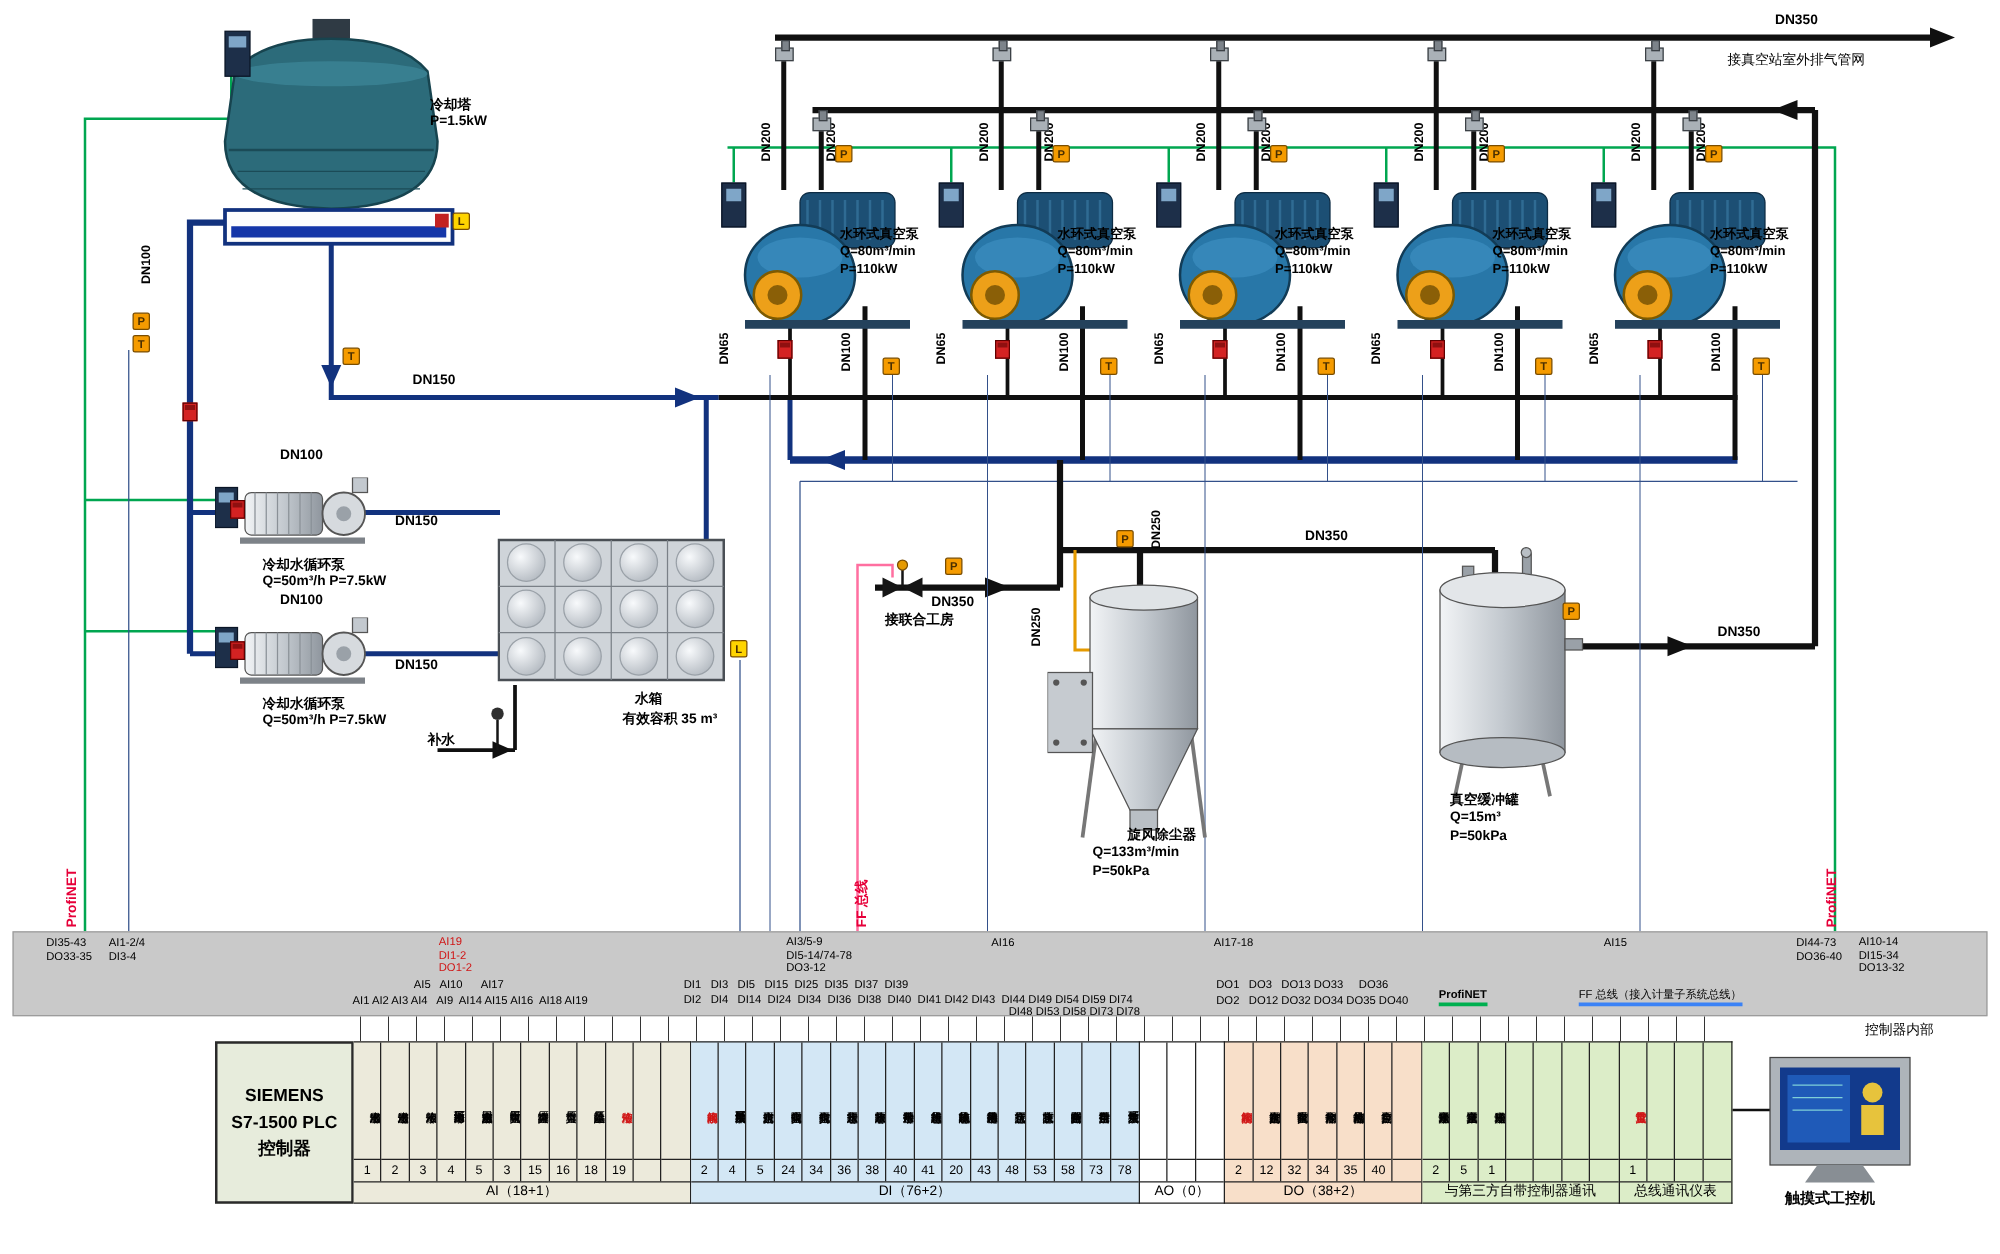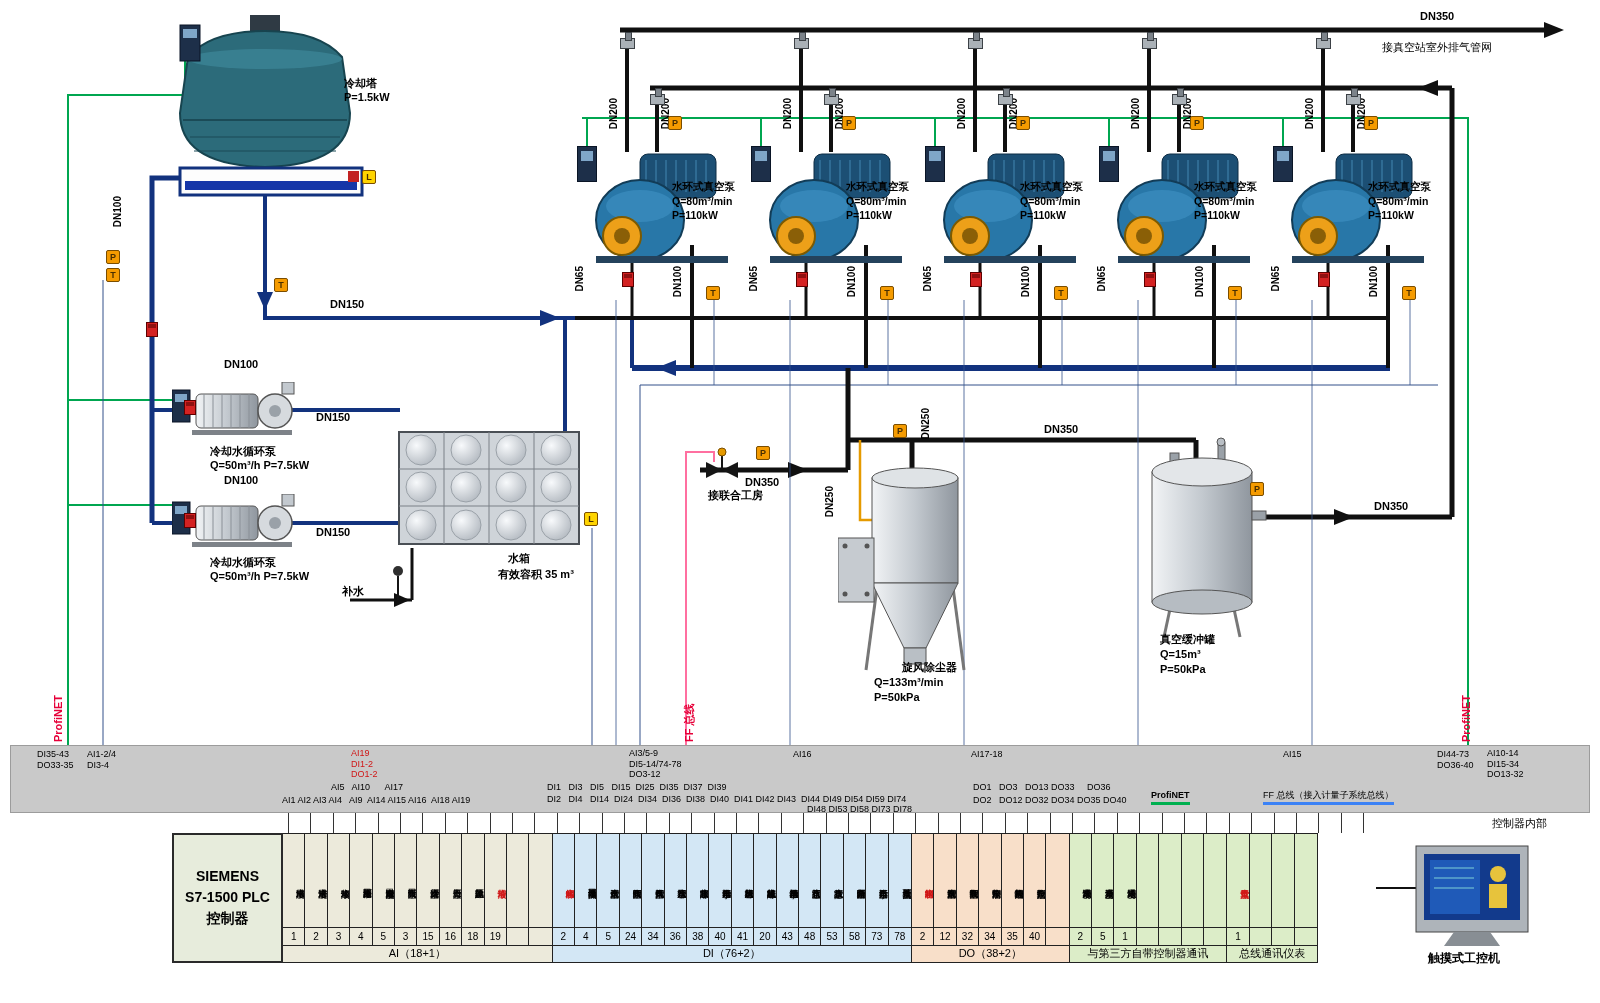--- a/index.html
+++ b/index.html
@@ -582,20 +582,37 @@
             <div class="tlabel">真空泵手自动运行</div>
             <div class="tnum">73</div>
           </div>
           <div class="tcol">
             <div class="tlabel">真空泵循环水流开关</div>
             <div class="tnum">78</div>
           </div>
         </div>
         <div class="tgname">DI（76+2）</div>
       </div>
+      <div class="tgroup" style="background: rgb(255, 255, 255);">
+        <div class="tcols">
+          <div class="tcol">
+            <div class="tlabel"></div>
+            <div class="tnum"></div>
+          </div>
+          <div class="tcol">
+            <div class="tlabel"></div>
+            <div class="tnum"></div>
+          </div>
+          <div class="tcol">
+            <div class="tlabel"></div>
+            <div class="tnum"></div>
+          </div>
+        </div>
+        <div class="tgname">AO（0）</div>
+      </div>
       <div class="tgroup" style="background: rgb(248, 223, 201);">
         <div class="tcols">
           <div class="tcol">
             <div class="tlabel red">水箱补水阀控制</div>
             <div class="tnum">2</div>
           </div>
           <div class="tcol">
             <div class="tlabel">真空泵进水阀控制</div>
             <div class="tnum">12</div>
           </div>

